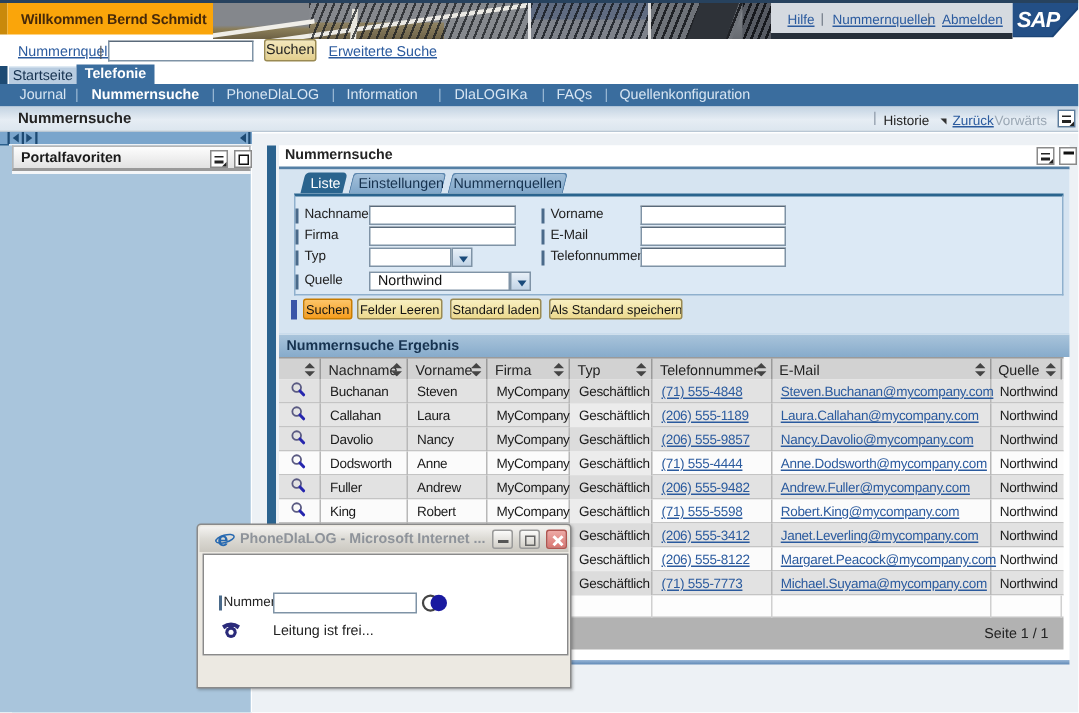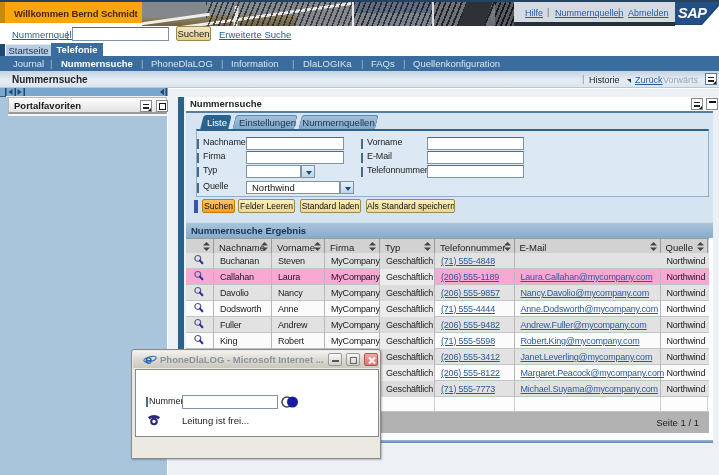--- a/index.html
+++ b/index.html
@@ -282,25 +282,28 @@
           </span>
       <span class="abs tc" style="left:139px;width:55px;">
             <i>MyCompany</i>
           </span>
       <span class="abs tc" style="left:194px;width:55px;background:#dcdcdc;">
             <i>Geschäftlich</i>
           </span>
       <span class="abs tc" style="left:249px;width:79.5px;">
             <i><a href="#">(71) 555-4848</a></i>
           </span>
-      <span class="abs tc" style="left:474.5px;width:47.5px;border-right:none;">
-            <i>Northwind</i>
-          </span>
-      </div>
-      <div class="abs" style="left:0;top:31px;width:523px;height:16px;background:#f9a8d4;border-bottom:1px solid #c4c4c4;">
+      <span class="abs tc" style="left:328.5px;width:146.0px;">
+            <i><a href="#">Steven.Buchanan@mycompany.com</a></i>
+          </span>
+      <span class="abs tc" style="left:474.5px;width:47.5px;border-right:none;">
+            <i>Northwind</i>
+          </span>
+      </div>
+      <div class="abs" style="left:0;top:31px;width:523px;height:16px;background:#e5e5e5;border-bottom:1px solid #c4c4c4;">
       <span class="abs tc" style="left:0;width:28px;">
             <svg width="13" height="13" style="position:absolute;left:7px;top:1px;">
               <circle cx="4.8" cy="4.4" r="2.9" fill="none" stroke="#5a5a82" stroke-width="1.2"></circle>
               <line x1="7" y1="6.6" x2="9.4" y2="9.2" stroke="#2626ae" stroke-width="2" stroke-linecap="round"></line>
             </svg>
           </span>
       <span class="abs tc" style="left:28px;width:58px;">
             <i>Callahan</i>
           </span>
       <span class="abs tc" style="left:86px;width:53px;">

